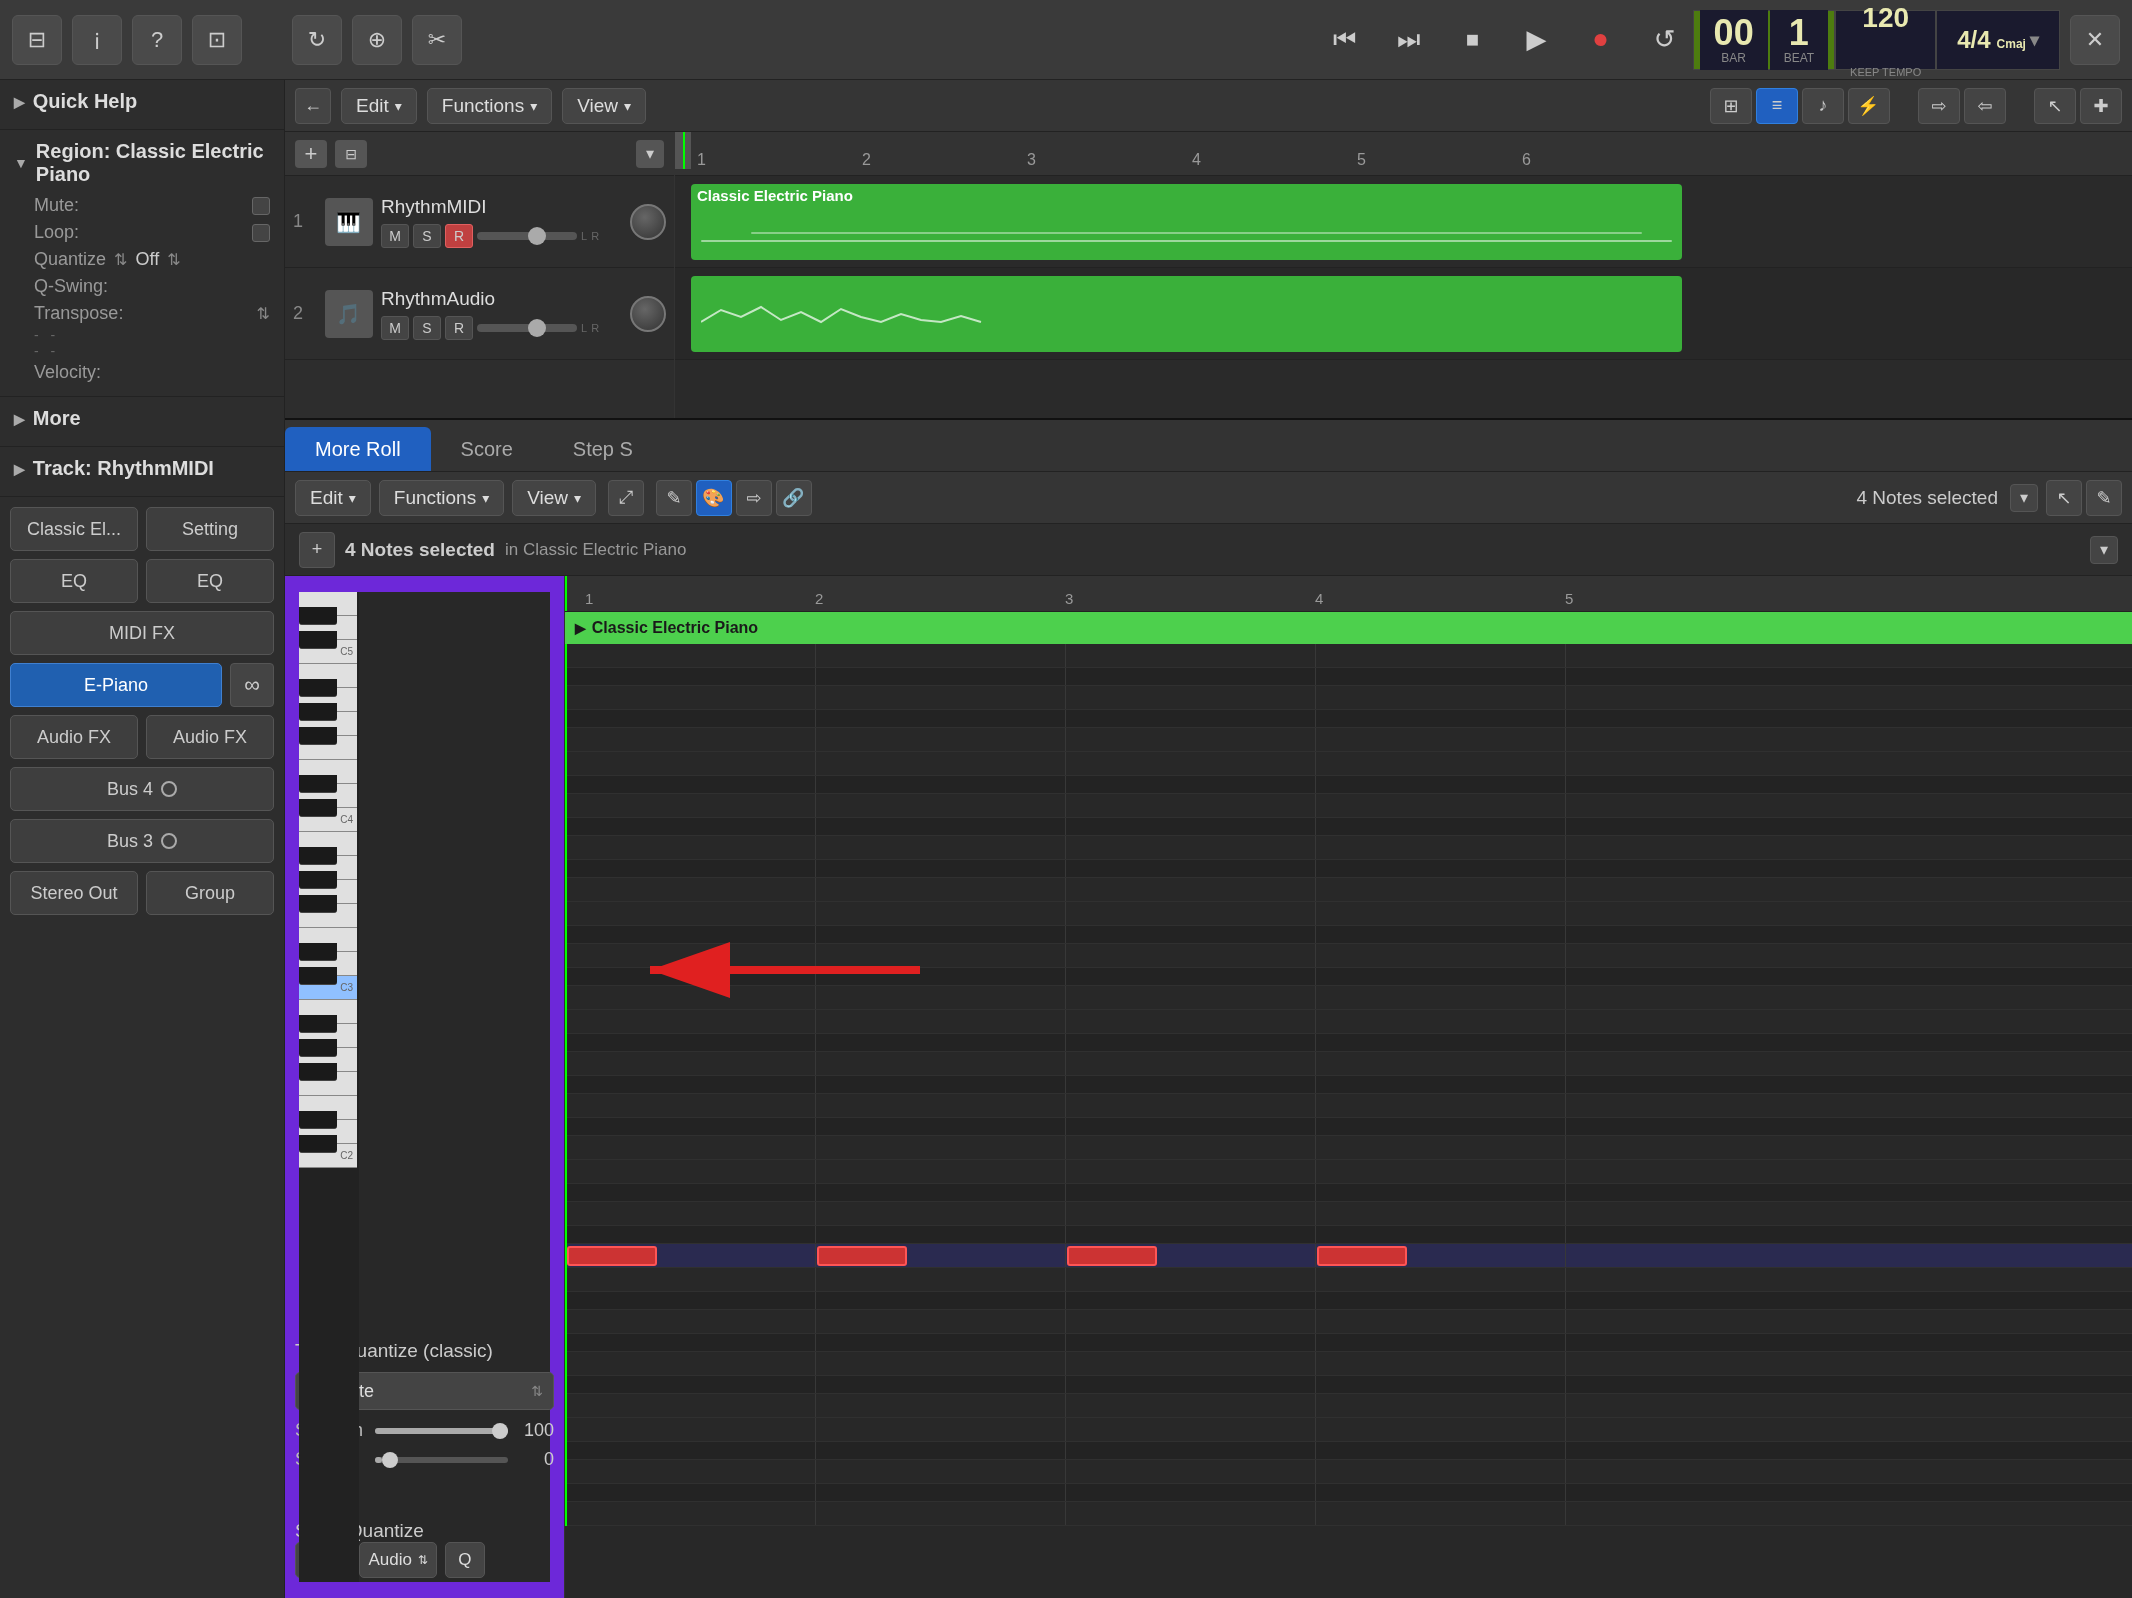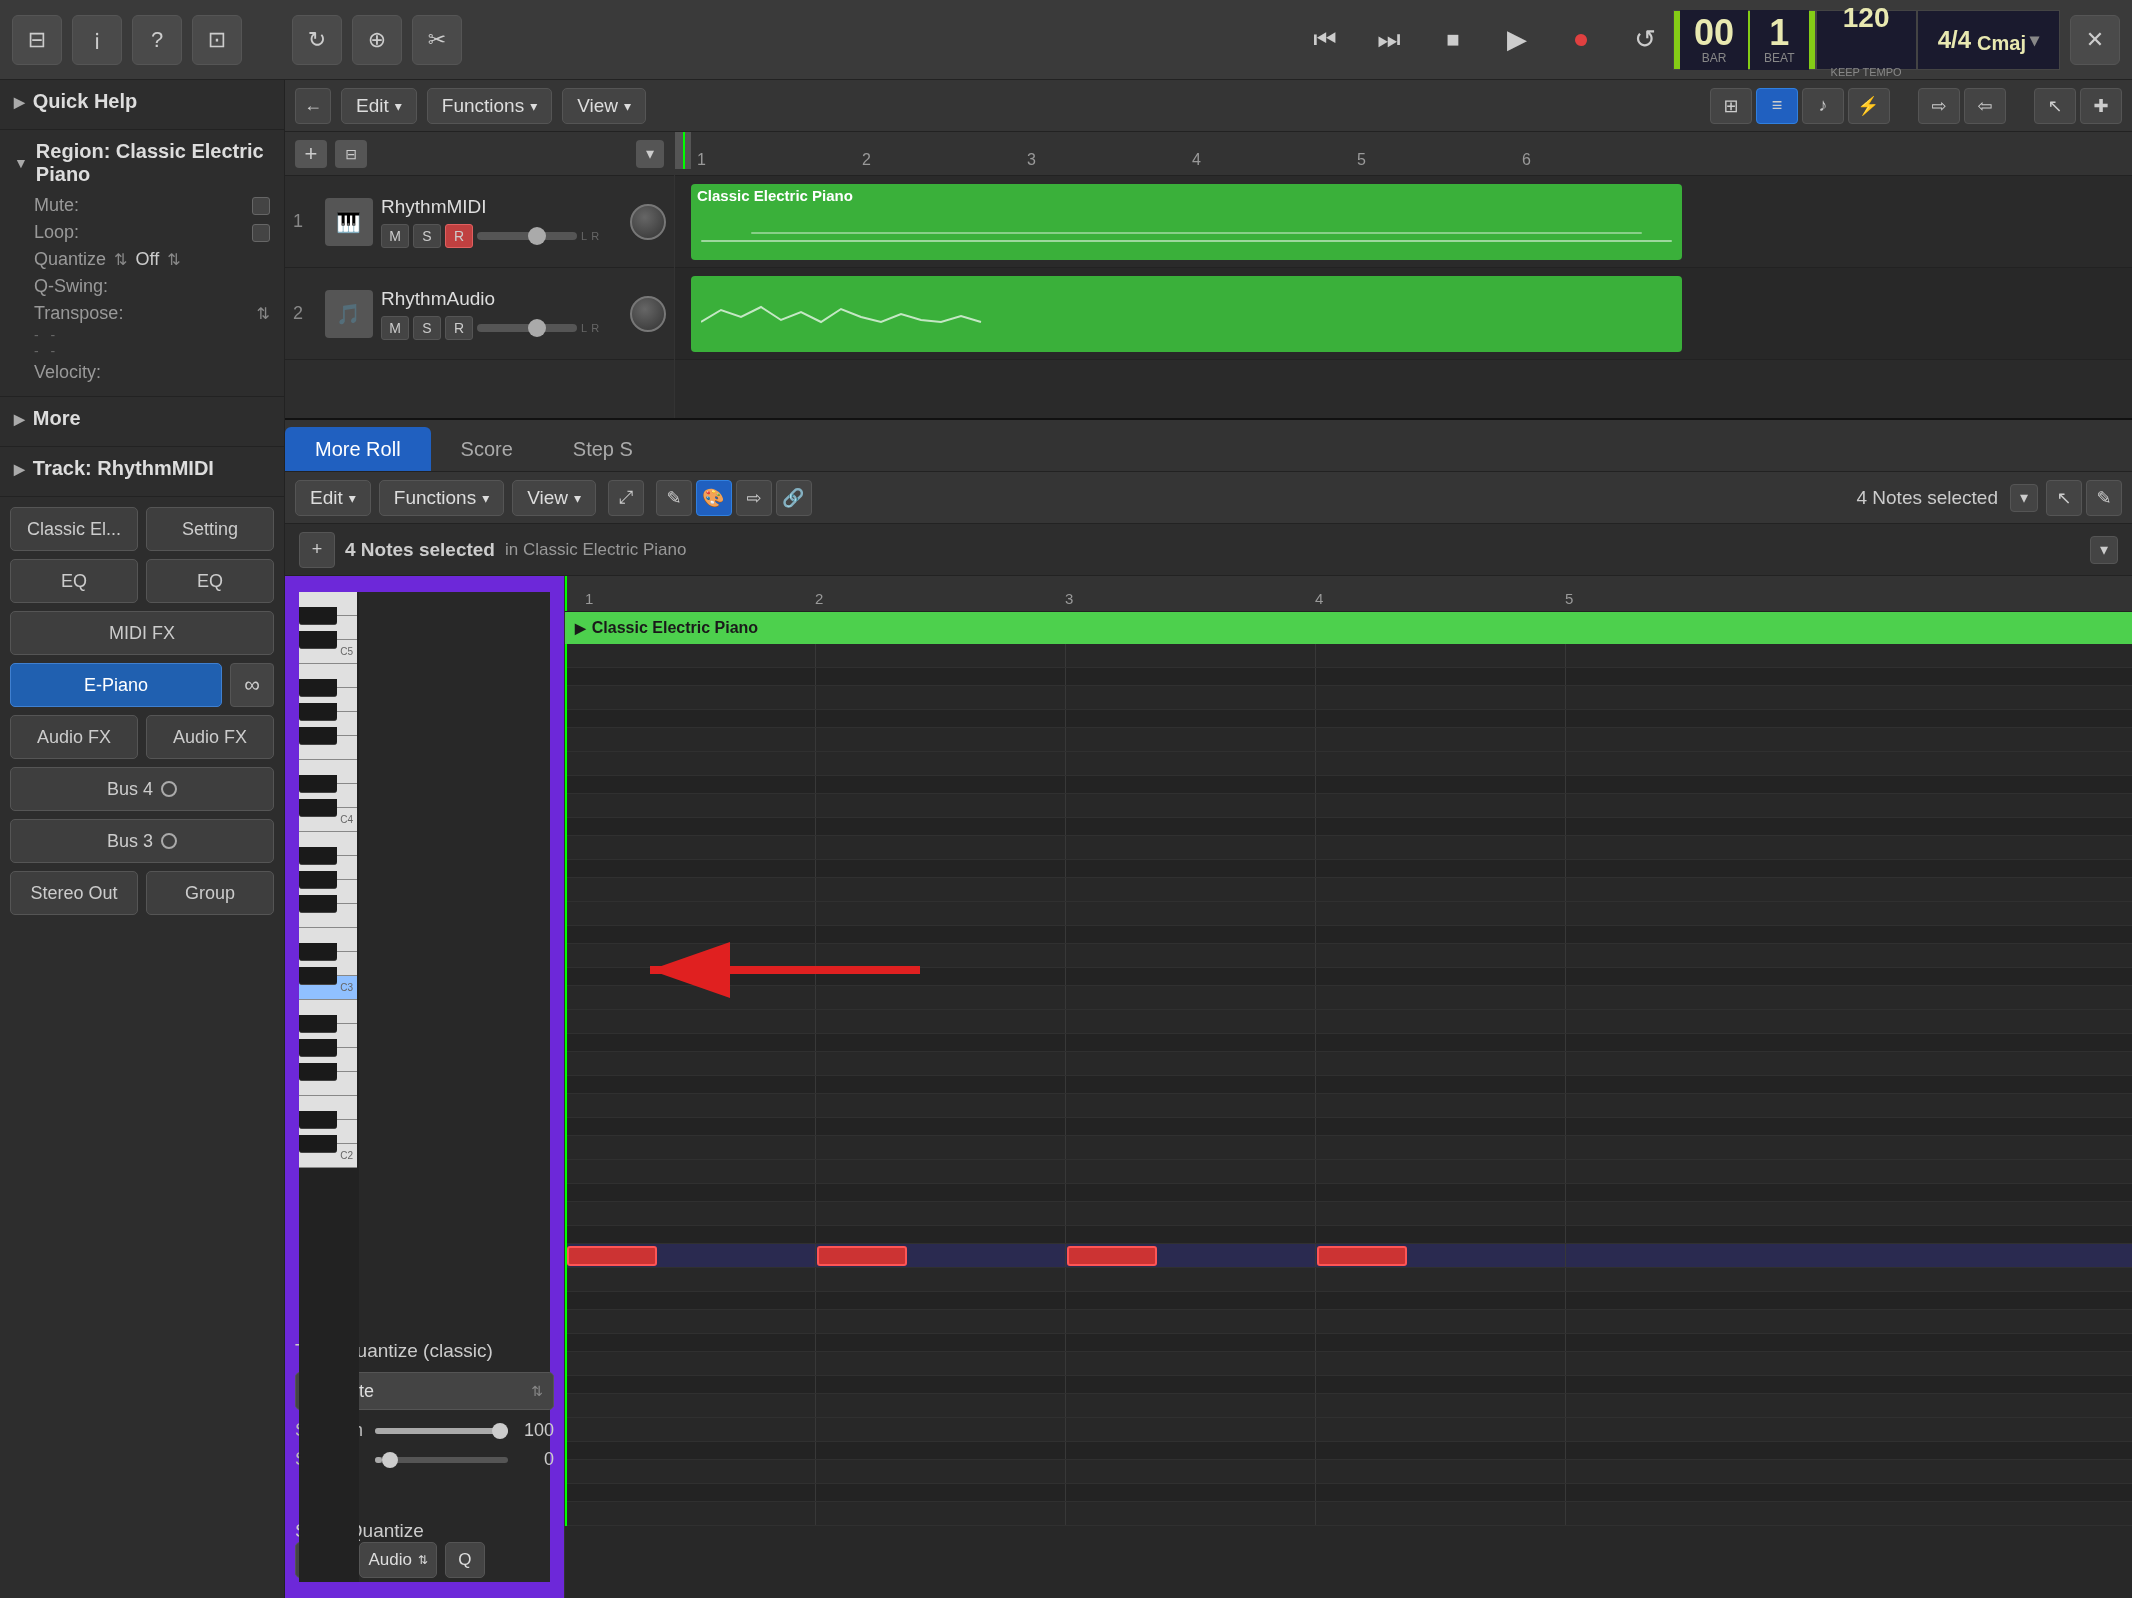--- a/index.html
+++ b/index.html
@@ -618,37 +618,37 @@
   </div>
   <div class="toolbar-center">
     <button class="transport-btn">⏮</button>
     <button class="transport-btn">⏭</button>
     <button class="transport-btn">⏹</button>
     <button class="transport-btn">▶</button>
     <button class="transport-btn record">⏺</button>
     <button class="transport-btn">↺</button>
   </div>
   <div class="toolbar-right">
-    <div style="display:flex;align-items:center;background:#84cc16;border:1px solid #444;height:60px;padding:0 6px;gap:2px;">
+    <div style="display:flex;align-items:center;background:#4d7c0f;border:1px solid #444;height:60px;padding:0 6px;gap:2px;">
       <div class="display-box" style="border:none;">
         <span class="big-num">00</span>
         <span class="label">BAR</span>
       </div>
       <div class="display-box" style="border:none;">
         <span class="big-num">1</span>
         <span class="label">BEAT</span>
       </div>
     </div>
     <div class="display-tempo">
       <span class="num">120</span>
       <span class="lbl">KEEP TEMPO</span>
     </div>
     <div class="display-key">
       <span>4/4</span>
-      <span style="font-size:20px;margin-left:6px;margin-top:8px;">Cmaj</span>
+      <span style="font-size:12px;margin-left:6px;margin-top:8px;">Cmaj</span>
       <span style="font-size:18px;margin-left:4px;color:#888;">▾</span>
     </div>
     <div class="close-btn">✕</div>
   </div>
 </div>
 
 <div class="main-area">
 
   <div class="left-panel">
     <div class="panel-section">

